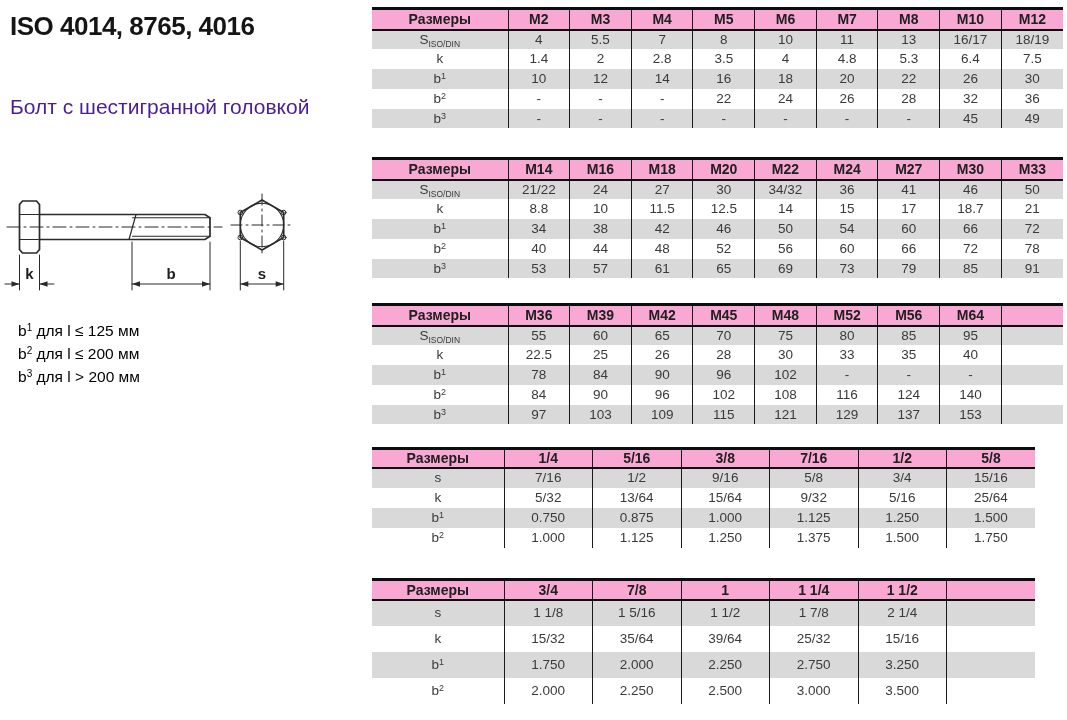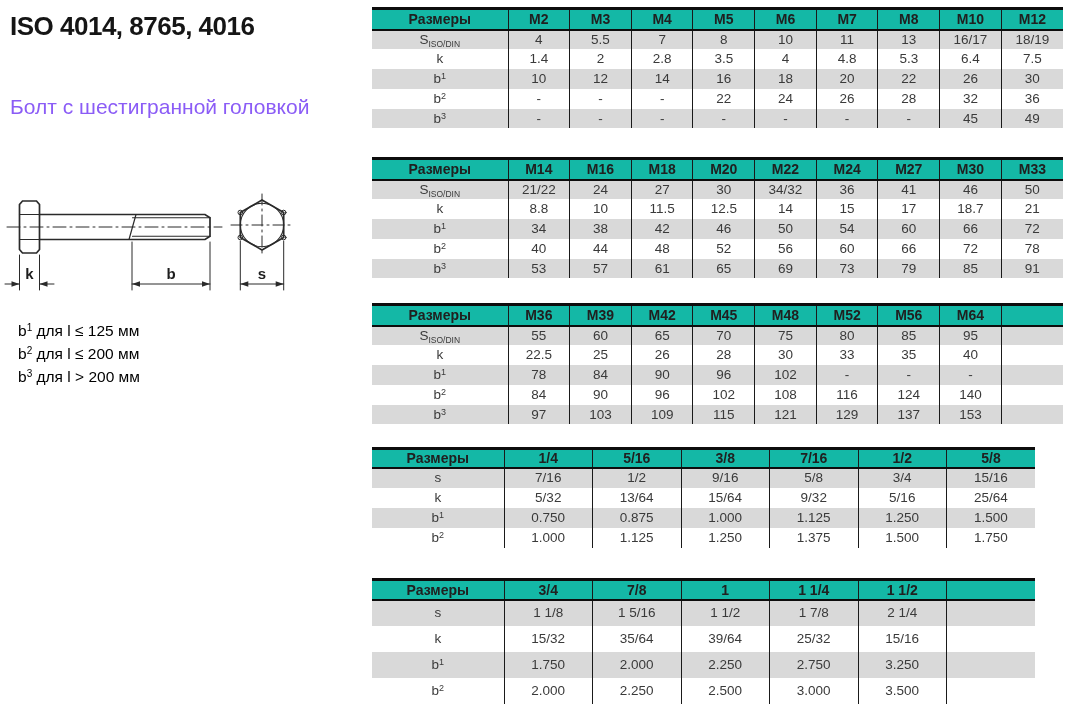--- a/index.html
+++ b/index.html
@@ -11,21 +11,21 @@
     color:#1a1a1a;
     overflow:hidden;
   }
   .page-title {
     position:absolute; left:10px; top:10px;
     font-size:26px; font-weight:bold; line-height:33px;
     letter-spacing:-0.5px; color:#151515;
   }
   .page-subtitle {
     position:absolute; left:10px; top:92px;
-    font-size:21px; line-height:29px; color:#8b5cf6;
+    font-size:21px; line-height:29px; color:#4c1d95;
   }
   .footnotes {
     position:absolute; left:18px; top:318px;
     font-size:15.5px; line-height:20px; color:#000000;
   }
   .footnotes sup { font-size:10px; vertical-align:5px; }
   svg.diagram { position:absolute; left:0; top:188px; }
 
   table.dim-table {
     position:absolute;
@@ -34,21 +34,21 @@
     border-top:3px solid #0d0d0d;
   }
   table.dim-table th, table.dim-table td {
     border-left:1px solid #1a1a1a;
     text-align:center; vertical-align:middle;
     padding:0; line-height:1;
     font-size:13.5px; color:#3a3a3a;
   }
   table.dim-table th:first-child, table.dim-table td:first-child { border-left:none; }
   table.dim-table thead th {
-    background:#14b8a6; font-weight:bold; font-size:14px; color:#202020;
+    background:#f9a8d4; font-weight:bold; font-size:14px; color:#202020;
     border-bottom:2px solid #0d0d0d;
   }
   table.dim-table tbody tr:nth-child(odd) td { background:#d9d9d9; }
   table.dim-table tbody tr:nth-child(even) td { background:#ffffff; }
   table.dim-table sub { font-size:8.5px; vertical-align:-3px; line-height:0; }
   table.dim-table sup { font-size:9px; vertical-align:4px; line-height:0; }
 
   .t-metric { left:372px; width:691px; }
   .t-metric col.c-label { width:136px; }
   .t-metric thead th { height:21px; }

